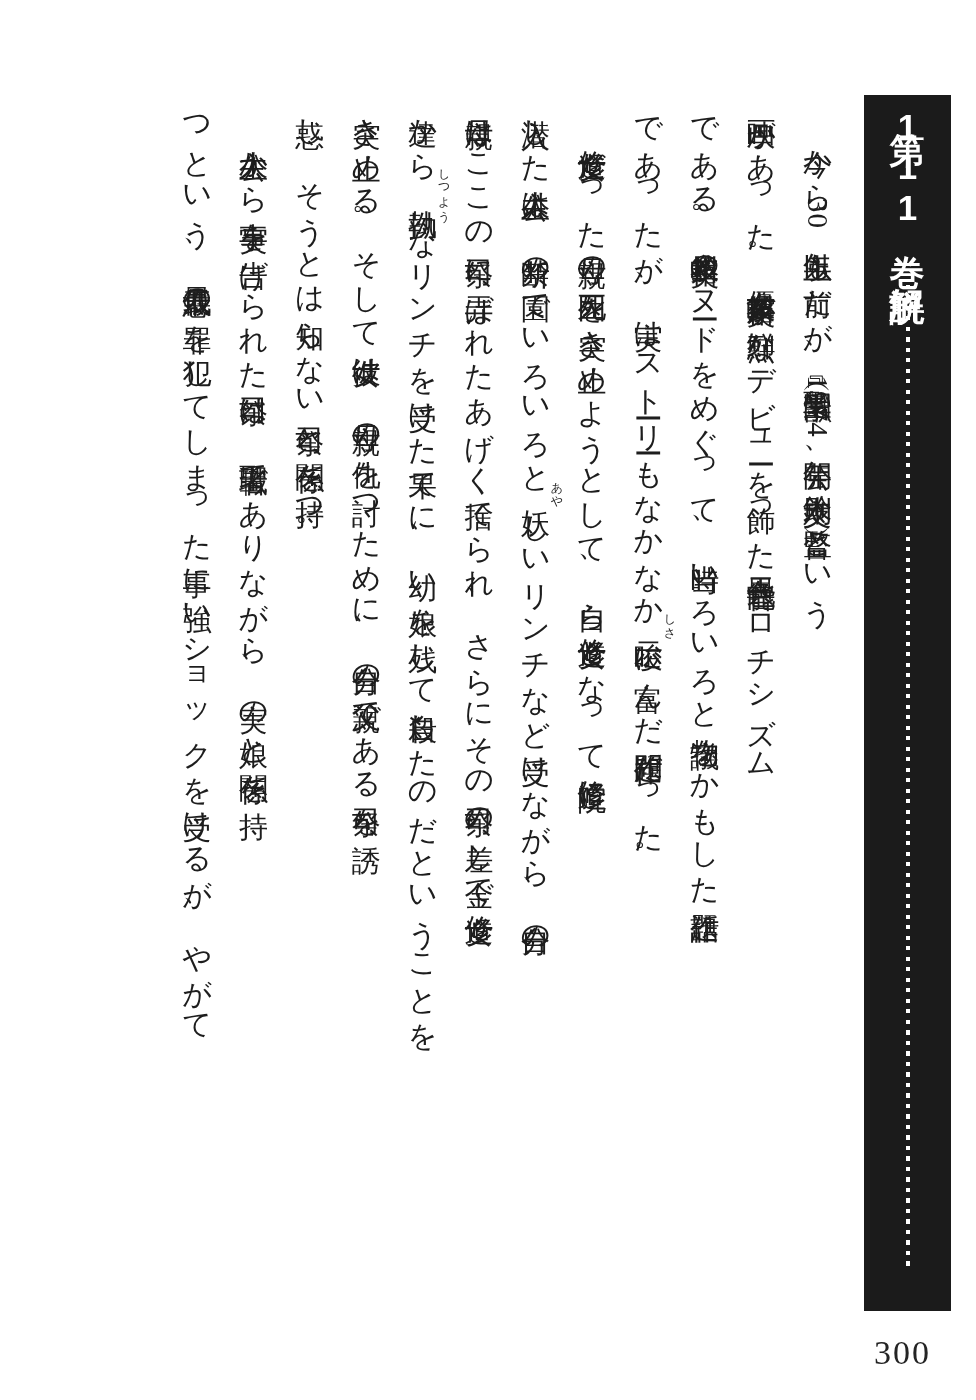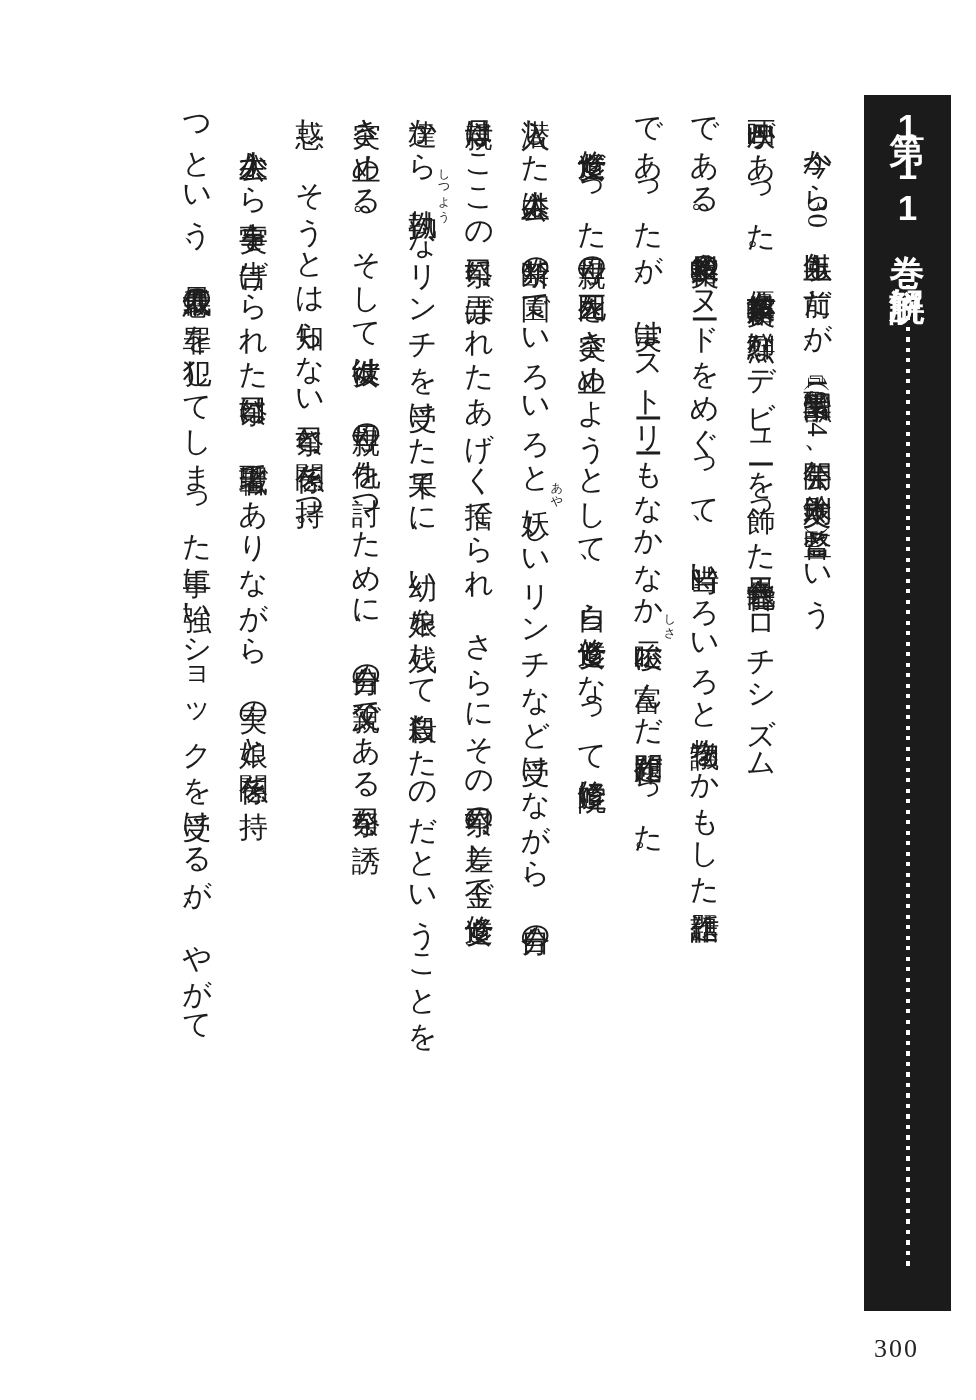--- a/index.html
+++ b/index.html
@@ -71,21 +71,21 @@
     text-orientation: upright;
     font-size: 35px;
     letter-spacing: 2px;
     line-height: 1;
   }
 
   
   .page-number {
     position: absolute;
     top: 1334px; left: 874px;
-    font-size: 26px;
+    font-size: 34px;
     letter-spacing: 2px;
     color: #242424;
   }
 </style>
 </head>
 <body>
 
 <main class="text-area">
   <div class="col indent"><span>今から30年以上も前だが、『聖獣学園』（1974年公開、鈴木則文　監督）という</span></div>
   <div class="col"><span>映画があった。女優多岐川裕美が鮮烈なデビューを飾った異色官能エロチシズム</span></div>

